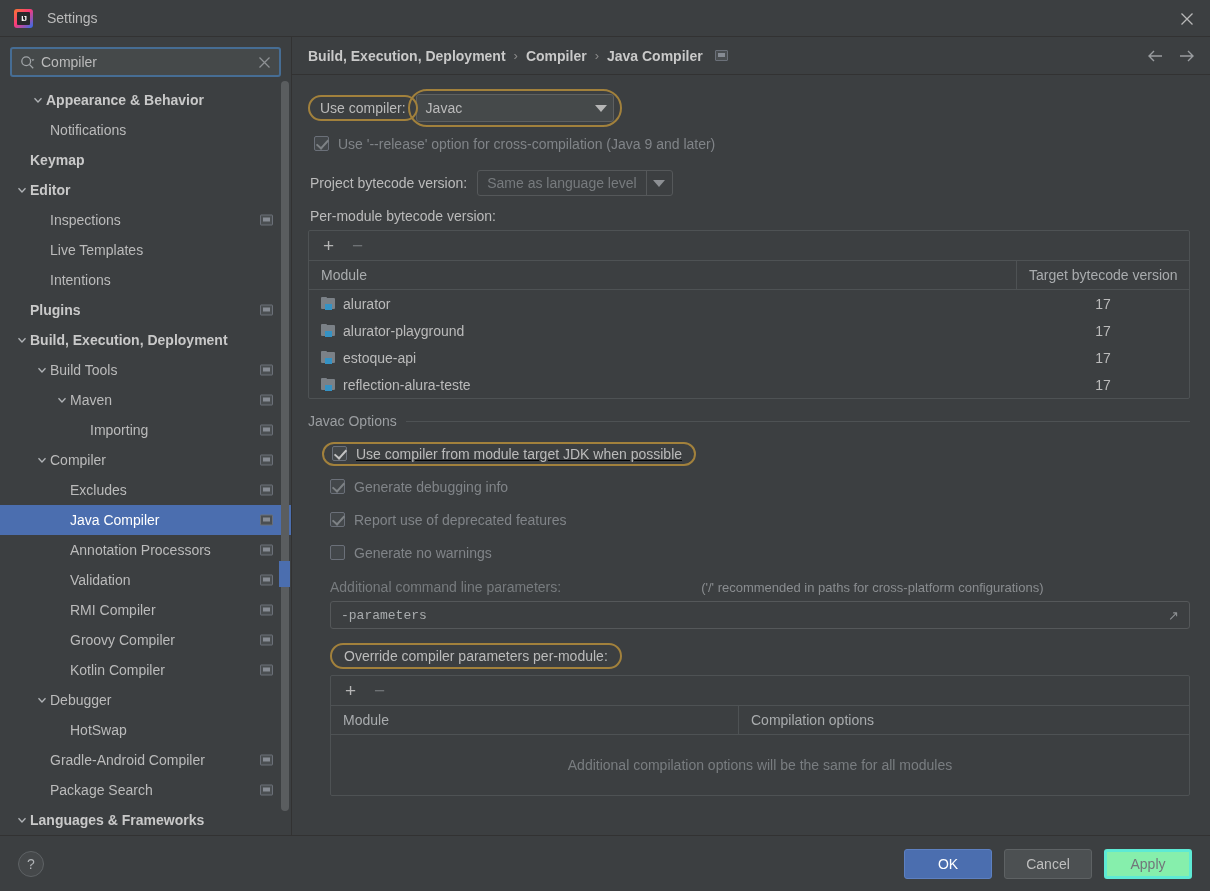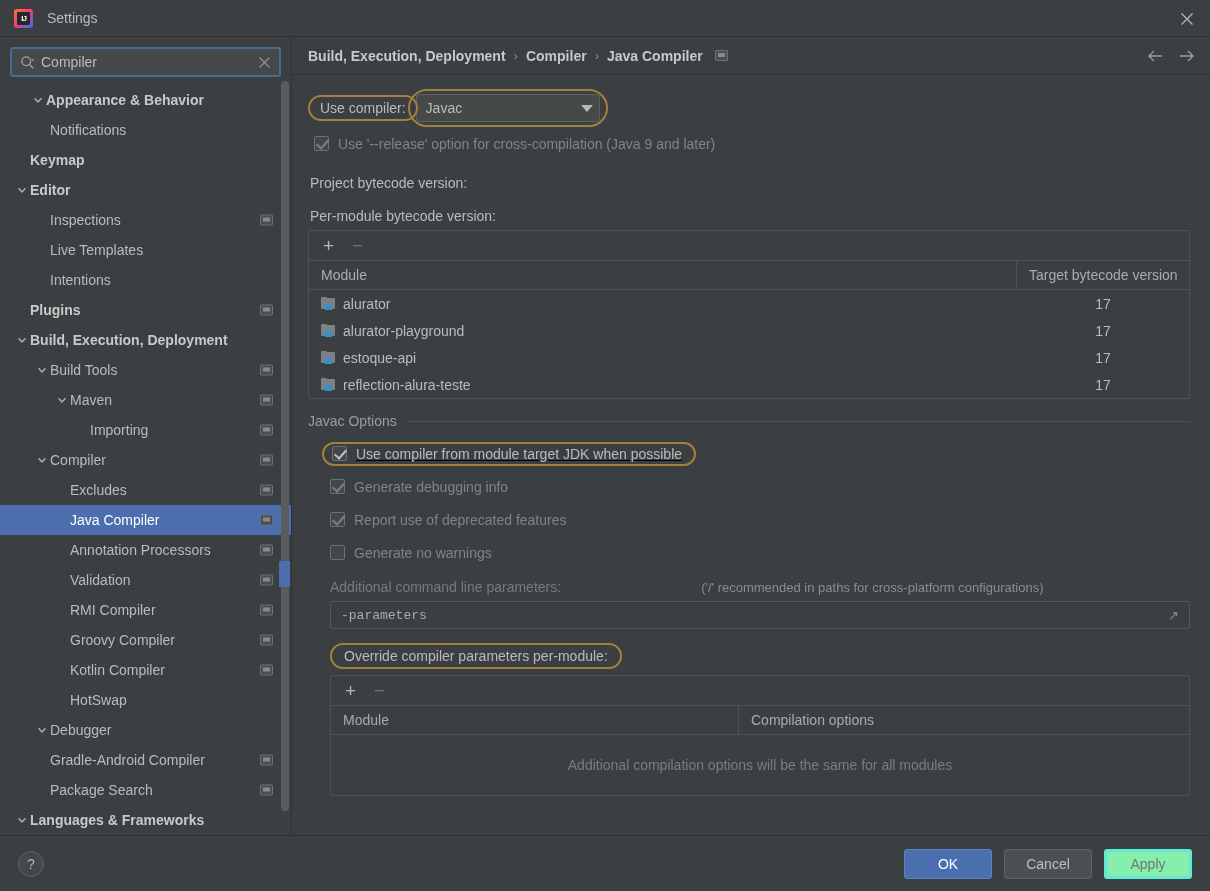--- a/index.html
+++ b/index.html
@@ -188,21 +188,21 @@
     display: inline-flex; align-items: center;
   }
   .annot-ring-combo {
     border: 2px solid #a2813c;
     border-radius: 22px;
     padding: 3px 6px;
     display: inline-flex; align-items: center;
     margin-left: -10px;
   }
   .combo {
-    width: 184px; height: 28px;
+    width: 198px; height: 28px;
     background: #45494a;
     border: 1px solid #5e6060;
     border-radius: 3px;
     display: flex; align-items: center;
     padding: 0 6px 0 9px;
     cursor: pointer;
   }
   .combo .cval { flex: 1 1 auto; font-size: 14px; color: #bbbbbb; }
   .caret { width: 0; height: 0; border-left: 6px solid transparent;
            border-right: 6px solid transparent; border-top: 7px solid #b6b6b6; }
@@ -534,31 +534,31 @@
           <div class="tree-row" style="padding-left: 54px;">
             <span class="tree-arrow"></span>
             <span class="tree-label">Groovy Compiler</span>
             <span class="screen-icon"></span>
           </div>
           <div class="tree-row" style="padding-left: 54px;">
             <span class="tree-arrow"></span>
             <span class="tree-label">Kotlin Compiler</span>
             <span class="screen-icon"></span>
           </div>
-          <div class="tree-row" style="padding-left: 54px;">
-            <span class="tree-arrow"></span>
-            <span class="tree-label">HotSwap</span>
-          </div>
           <div class="tree-row" style="padding-left: 34px;">
             <span class="tree-arrow">
               <svg viewBox="0 0 10 10">
                 <path d="M1.5 3.3 L5 7 L8.5 3.3" stroke="#b0b3b6" stroke-width="1.3" fill="none"></path>
               </svg>
             </span>
             <span class="tree-label">Debugger</span>
+          </div>
+          <div class="tree-row" style="padding-left: 54px;">
+            <span class="tree-arrow"></span>
+            <span class="tree-label">HotSwap</span>
           </div>
           <div class="tree-row" style="padding-left: 34px;">
             <span class="tree-arrow"></span>
             <span class="tree-label">Gradle-Android Compiler</span>
             <span class="screen-icon"></span>
           </div>
           <div class="tree-row" style="padding-left: 34px;">
             <span class="tree-arrow"></span>
             <span class="tree-label">Package Search</span>
             <span class="screen-icon"></span>
@@ -616,20 +616,26 @@
           </span>
         </div>
 
         <div class="cb-row" style="margin-left:6px;">
           <span class="cbox dim checked"></span>
           <span class="cb-label dim">Use '--release' option for cross-compilation (Java 9 and later)</span>
         </div>
 
         <div class="pb-row" style="margin-left:2px;margin-top:6px;">
           <span class="lbl">Project bytecode version:</span>
+          <span class="combo-disabled">
+            <span class="cval">Same as language level</span>
+            <span class="cbtn">
+                <span class="caret dim"></span>
+              </span>
+          </span>
         </div>
 
         <div class="sect-label">Per-module bytecode version:</div>
         <div class="table-box">
           <div class="tbl-toolbar">
             <span class="tb-plus">+</span>
             <span class="tb-minus">−</span>
           </div>
           <div class="tbl-head">
             <span class="th col-mod">Module</span>

